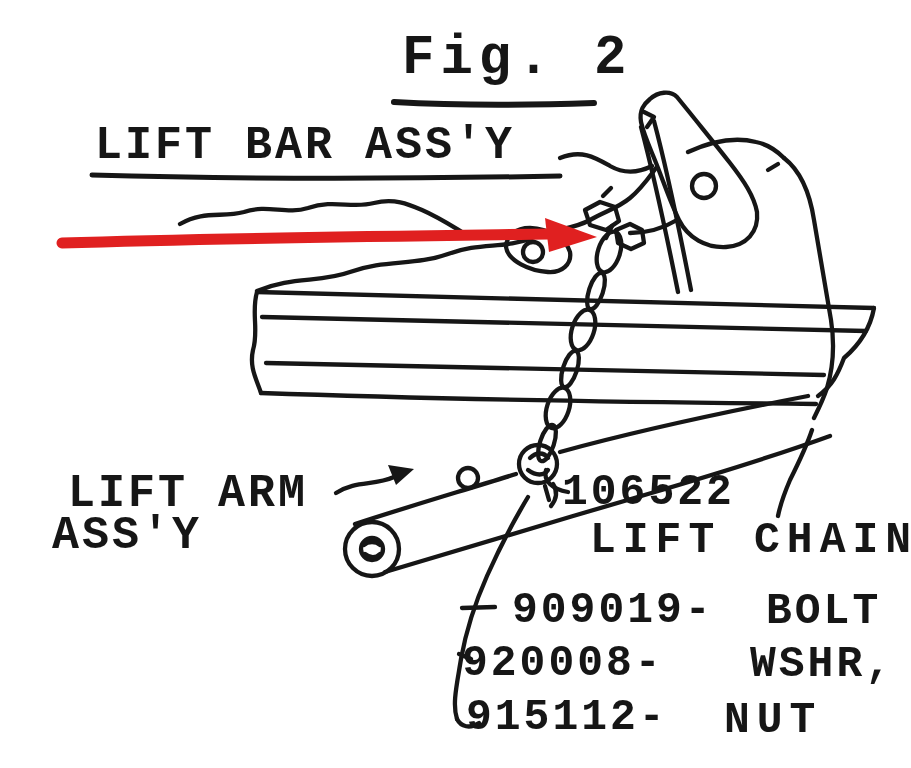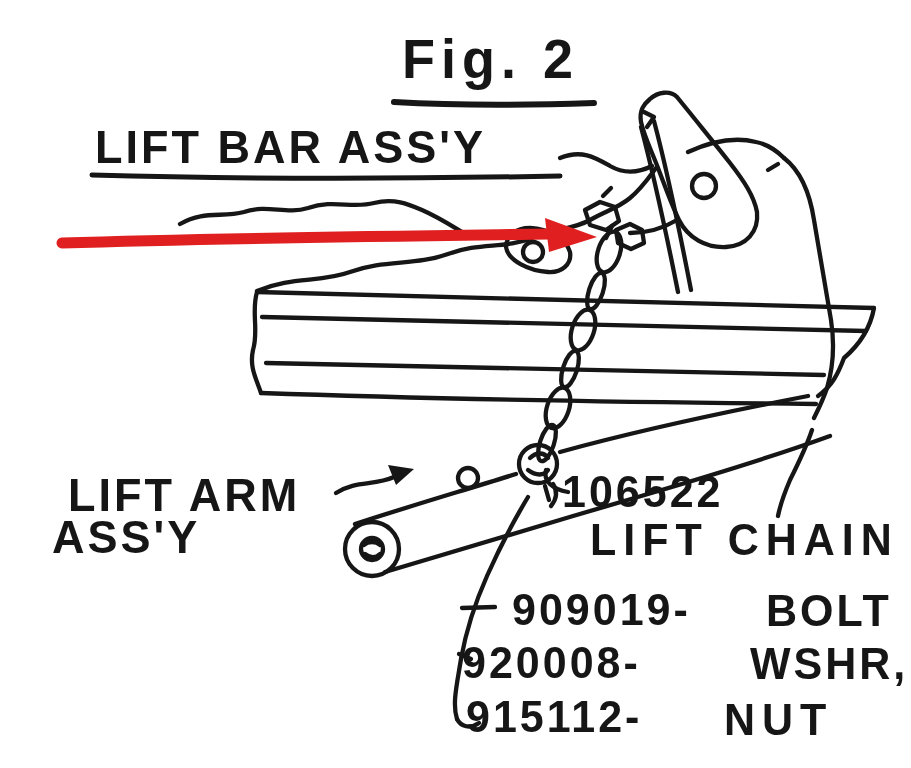--- a/index.html
+++ b/index.html
@@ -1,18 +1,18 @@
 <!DOCTYPE html>
 <html><head>
 <meta charset="utf-8">
 <style>
   html,body{margin:0;padding:0;background:#fff;}
   .stage{
     position:relative;width:911px;height:768px;background:#ffffff;overflow:hidden;
-    font-family:Liberation Sans, sans-serif;
+    font-family:Liberation Mono, monospace;
   }
   .drawing{position:absolute;inset:0;}
   .lbl{
     position:absolute;color:#161616;font-weight:700;white-space:pre;
     transform:scaleY(1.04);transform-origin:top left;line-height:1;
   }
   .t-title{font-size:54px;letter-spacing:6px;}
   .t-big{font-size:45px;letter-spacing:3px;}
   .t-part{font-size:43px;letter-spacing:3px;}
   .t-wide{letter-spacing:7px;}

